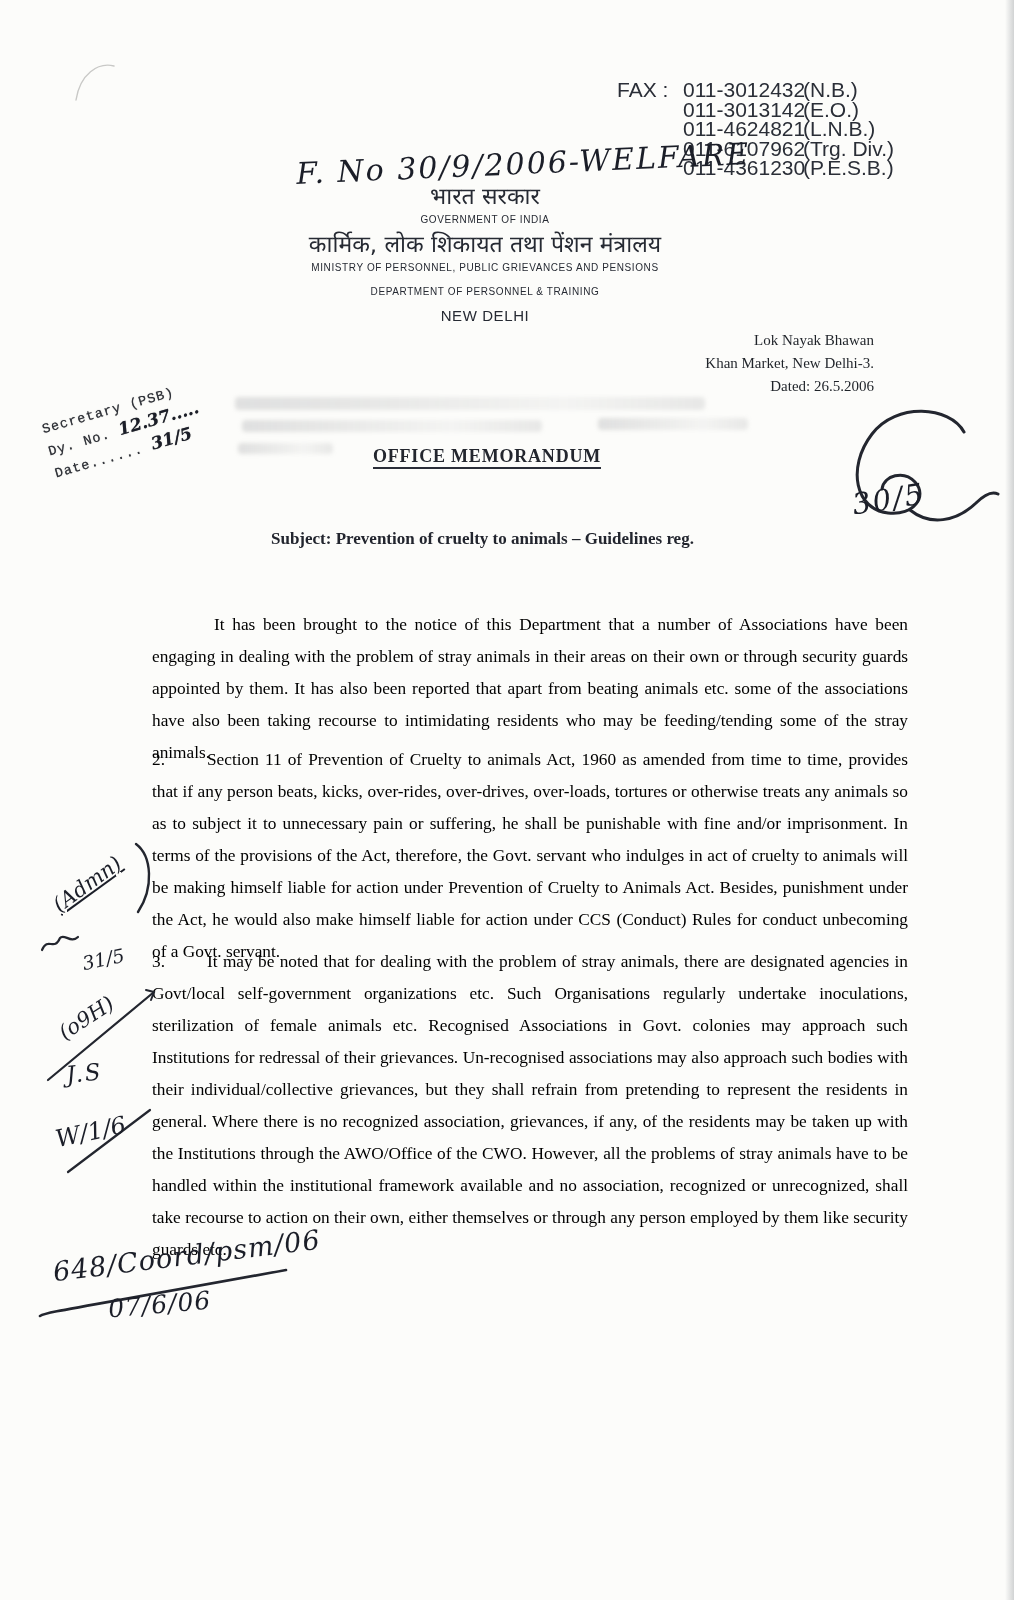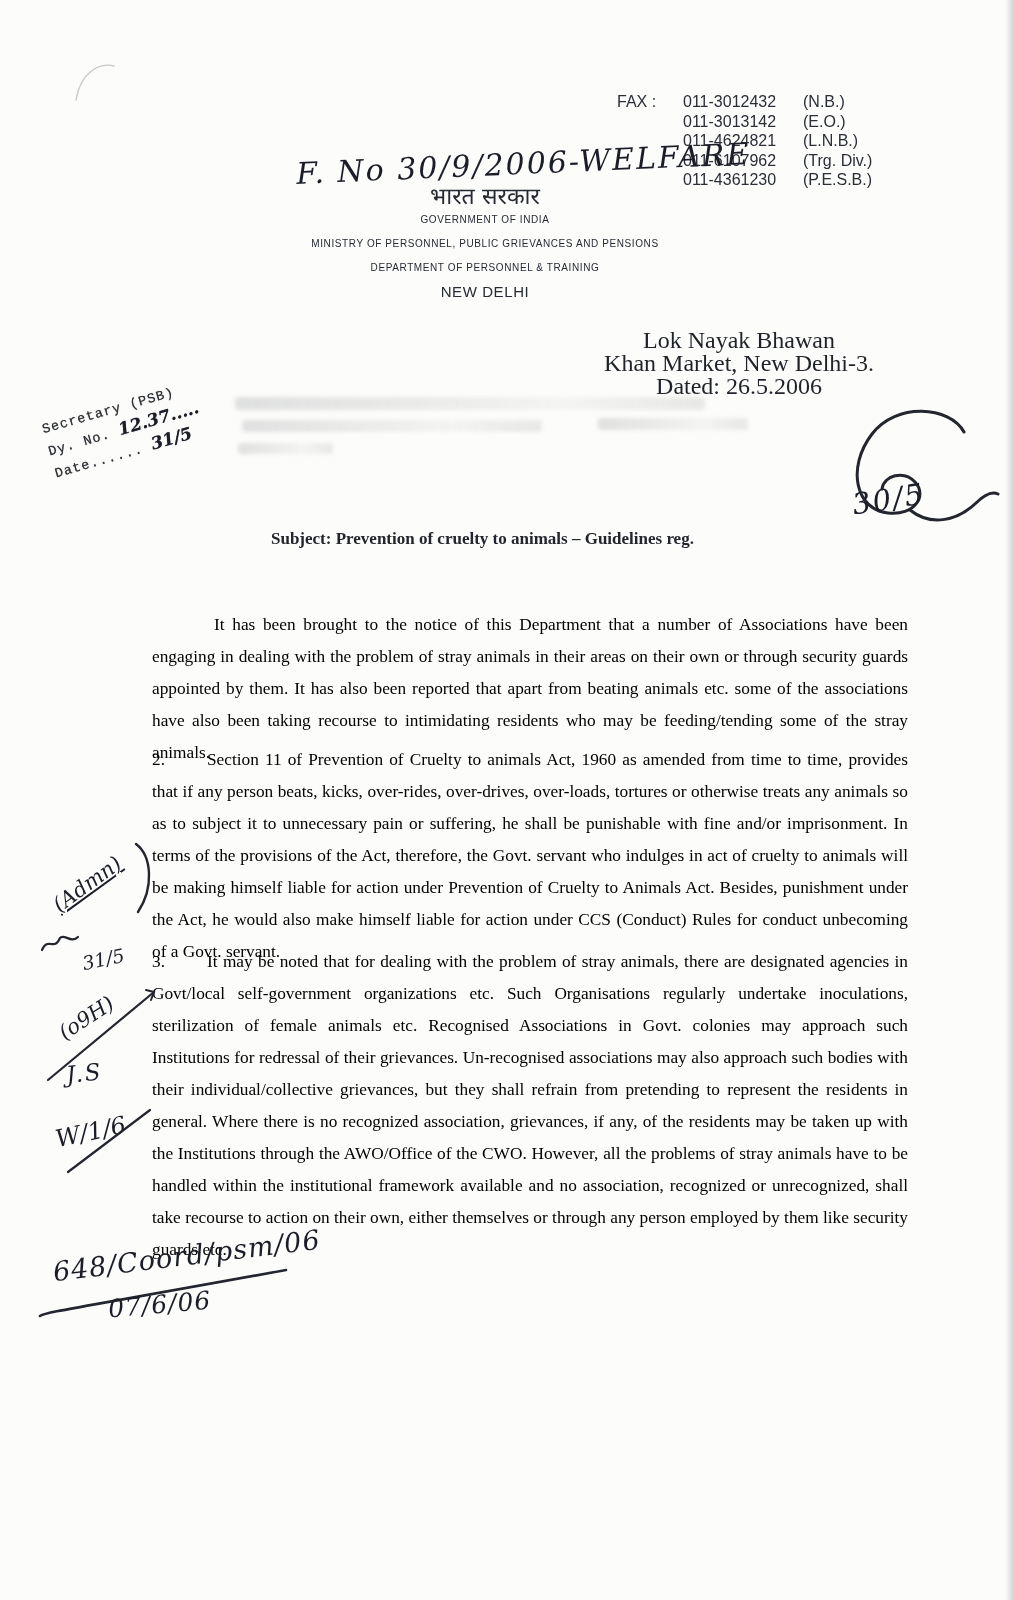--- a/index.html
+++ b/index.html
@@ -15,38 +15,38 @@
   .speckles{position:absolute;left:0;top:0;width:2px;height:2px;background:transparent;border-radius:50%;
     box-shadow:120px 150px 0 1px #9a9a98, 300px 90px 0 .5px #b0b0ae, 520px 540px 0 .5px #8f8f8d,
       860px 300px 0 .5px #a5a5a3, 950px 700px 0 .5px #b3b3b1, 80px 700px 0 .5px #9f9f9d,
       420px 1400px 0 .5px #a8a8a6, 700px 1500px 0 .5px #9c9c9a, 900px 1250px 0 .5px #b0b0ae,
       150px 1450px 0 .5px #a2a2a0, 640px 120px 0 .5px #adadab, 107px 265px 0 1px #7d7d7b,
       250px 1340px 0 .5px #a6a6a4, 820px 950px 0 .5px #b2b2b0, 60px 1180px 0 .5px #99_;
   }
   .smudge{position:absolute;filter:blur(2px);border-radius:4px;
     background:linear-gradient(90deg,rgba(110,112,118,.20),rgba(140,142,148,.07) 70%,rgba(110,112,118,.14));}
   
-  .fax{position:absolute;left:617px;top:92px;font-family:"Liberation Sans",sans-serif;
-    font-size:16px;line-height:19.5px;color:#2a2e37;white-space:nowrap;}
+  .fax{position:absolute;left:617px;top:80px;font-family:"Liberation Sans",sans-serif;
+    font-size:21px;line-height:19.5px;color:#2a2e37;white-space:nowrap;}
   .fax-row{display:flex;}
   .fax-gutter{display:inline-block;width:66px;}
   .fax-num{display:inline-block;width:100px;}
   .fax-off{display:inline-block;margin-left:20px;}
   
   .hand{font-family:"DejaVu Serif",serif;font-style:italic;color:#1b1e28;}
   .fileno{position:absolute;left:296px;top:146px;font-size:30px;letter-spacing:2px;
     transform:rotate(-2.5deg);white-space:nowrap;}
   
   .hdr{position:absolute;left:100px;top:184px;width:770px;text-align:center;color:#262a33;}
   .hdr .hin{font-size:23px;line-height:24px;font-family:"DejaVu Sans",sans-serif;}
   .hdr .eng{font-size:10px;line-height:24px;font-family:"Liberation Sans",sans-serif;letter-spacing:.6px;}
   .hdr .small{font-size:15px;}
   
-  .addr{position:absolute;right:140px;top:329px;text-align:center;
-    font-size:24px;line-height:23px;color:#1f2329;}
+  .addr{position:absolute;right:140px;top:329px;text-align:right;
+    font-size:15px;line-height:23px;color:#1f2329;}
   
   .stamp{position:absolute;left:46px;top:398px;transform:rotate(-16deg);
     font-family:"Liberation Mono",monospace;color:#30333a;text-shadow:0 0 .7px #555;
     white-space:nowrap;line-height:20px;}
   .stamp .sl{font-size:13.5px;letter-spacing:1px;}
   .stamp .sv{font-size:17px;font-weight:bold;}
   
   .memo-title{position:absolute;left:187px;top:446px;width:600px;text-align:center;}
   .memo-title span{font-size:18px;font-weight:bold;letter-spacing:.8px;
     border-bottom:2.5px solid #2a2d38;padding-bottom:1px;}
@@ -116,20 +116,21 @@
       <span class="fax-num">011-4361230</span>
       <span class="fax-off">(P.E.S.B.)</span>
     </div>
   </div>
 
   <div class="hand fileno">F. No 30/9/2006-WELFARE</div>
 
   <div class="hdr">
     <div class="hin">भारत सरकार</div>
     <div class="eng">GOVERNMENT OF INDIA</div>
+    <div class="hin">कार्मिक, लोक शिकायत तथा पेंशन मंत्रालय</div>
     <div class="eng">MINISTRY OF PERSONNEL, PUBLIC GRIEVANCES AND PENSIONS</div>
     <div class="eng">DEPARTMENT OF PERSONNEL &amp; TRAINING</div>
     <div class="eng small">NEW DELHI</div>
   </div>
 
   <div class="addr">
     <div>Lok Nayak Bhawan</div>
     <div>Khan Market, New Delhi-3.</div>
     <div>Dated: 26.5.2006</div>
   </div>
@@ -139,20 +140,23 @@
     <div>
       <span class="sl">Dy. No.</span>
       <span class="sv hand">12.37.....</span>
     </div>
     <div>
       <span class="sl">Date......</span>
       <span class="sv hand">31/5</span>
     </div>
   </div>
 
+  <div class="memo-title">
+    <span>OFFICE MEMORANDUM</span>
+  </div>
 
   <svg class="sig-svg" width="200" height="150">
     <path d="M152,30 C138,4 84,0 60,32 C34,66 44,108 76,111 C102,114 116,94 103,80 C92,68 72,73 70,87" stroke-width="3"></path>
     <path d="M98,108 C118,124 144,120 164,101 C172,93 180,89 186,92" stroke-width="3"></path>
   </svg>
   <div class="hand sig-date">30/5</div>
 
   <div class="subject">Subject: Prevention of cruelty to animals – Guidelines reg.</div>
 
   <p class="para" id="p1">It has been brought to the notice of this Department that a number of Associations have been engaging in dealing with the problem of stray animals in their areas on their own or through security guards appointed by them.  It has also been reported that apart from beating animals etc. some of the associations have also been taking recourse to intimidating residents who may be feeding/tending some of the stray animals.</p>

